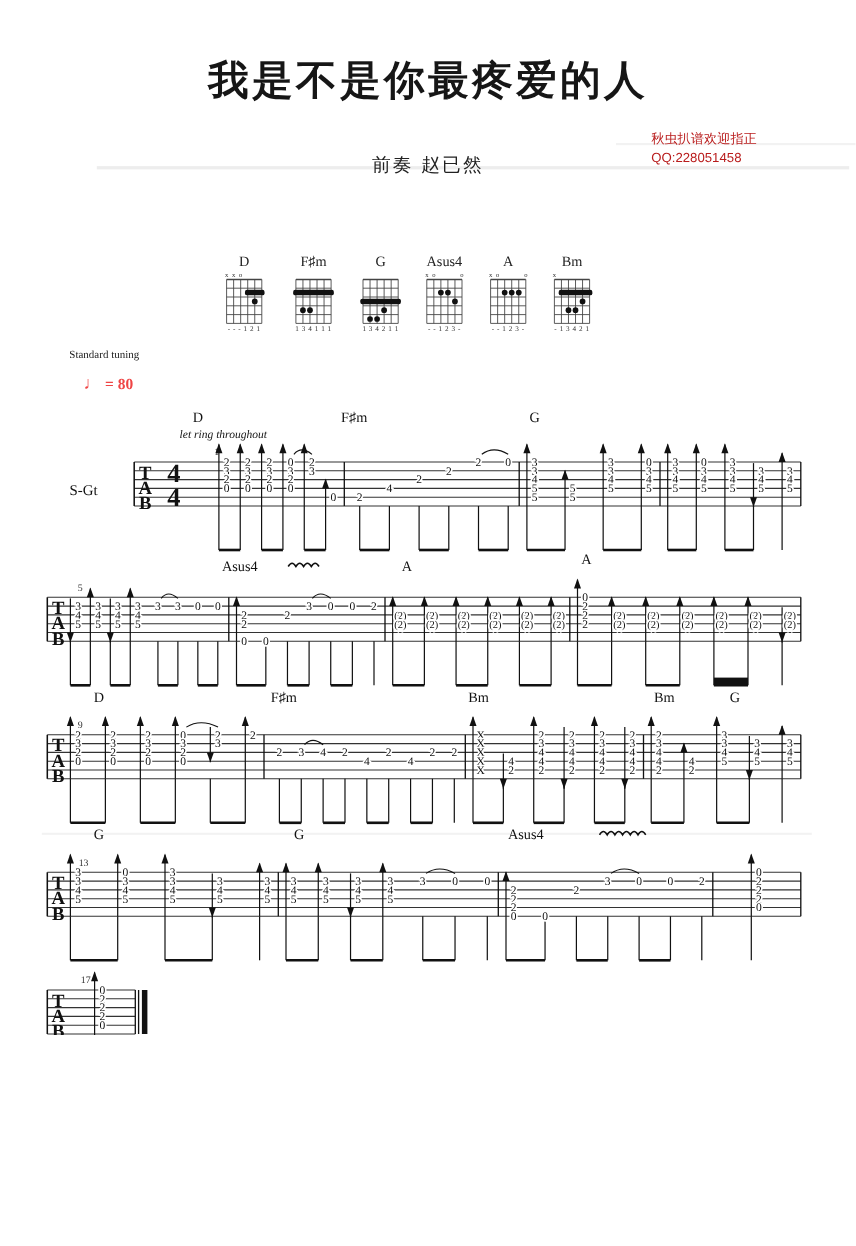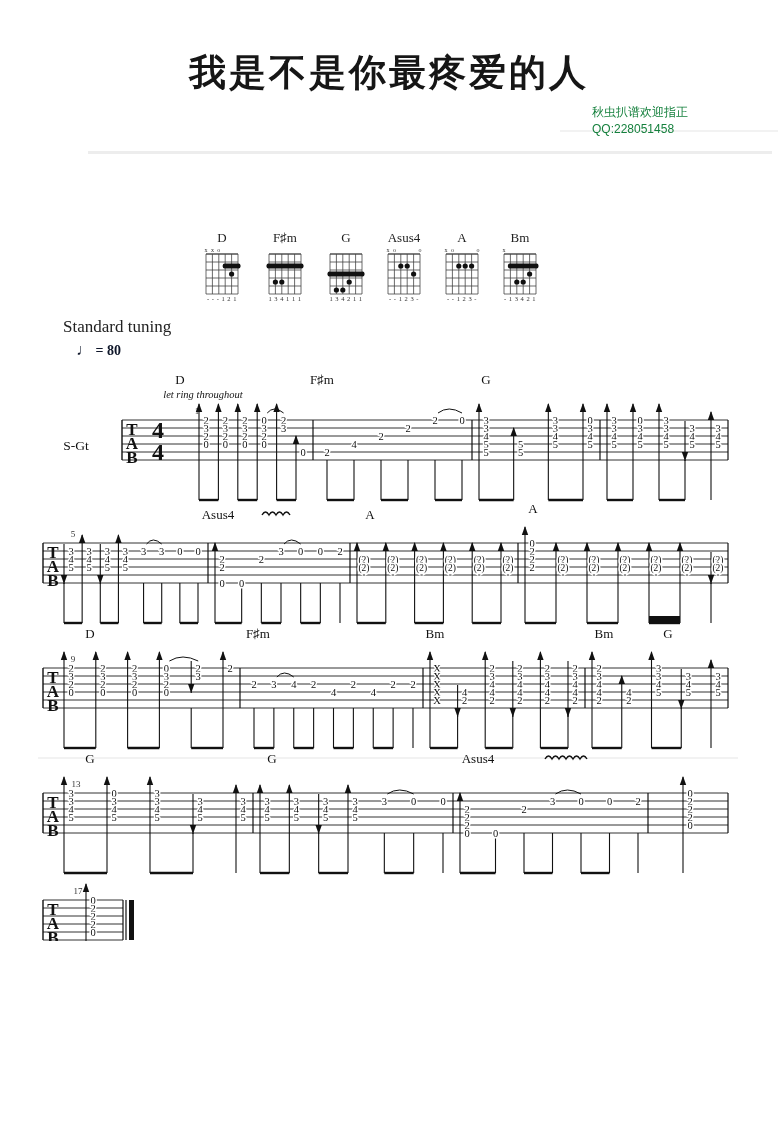--- a/index.html
+++ b/index.html
@@ -4,39 +4,40 @@
 <style>
   html,body{margin:0;padding:0;background:#fff;}
   .page{position:relative;width:778px;height:941px;background:#ffffff;overflow:hidden;
         font-family:"Liberation Serif", serif;color:#111;}
   .streak{position:absolute;pointer-events:none;}
   .title{position:absolute;left:0;right:0;top:48px;text-align:center;margin:0;
          font-family:"Liberation Sans", sans-serif;font-weight:bold;font-size:37px;
          letter-spacing:3px;color:#161616;}
   .subtitle{position:absolute;left:0;right:0;top:138px;text-align:center;
             font-family:"Liberation Sans", sans-serif;font-size:17px;color:#222;letter-spacing:2px;}
-  .credit{position:absolute;left:592px;top:104px;font-family:"Liberation Sans", sans-serif;
-          font-size:12px;line-height:17px;color:#15803d;}
-  .tuning{position:absolute;left:63px;top:317px;font-size:17px;color:#222;}
-  .tempo{position:absolute;left:76px;top:341px;font-size:14px;font-weight:bold;color:#0f172a;}
+  .credit{position:absolute;left:592px;top:118px;font-family:"Liberation Sans", sans-serif;
+          font-size:12px;line-height:17px;color:#b91c1c;}
+  .tuning{position:absolute;left:63px;top:317px;font-size:10px;color:#222;}
+  .tempo{position:absolute;left:76px;top:341px;font-size:14px;font-weight:bold;color:#ef4444;}
   .tempo .note{font-size:16px;}
   .chord{position:absolute;width:56px;text-align:center;}
   .chord .cname{font-size:13px;color:#222;height:14px;line-height:14px;}
   svg text{font-family:"Liberation Serif", serif;}
   #tab{position:absolute;left:0;top:0;}
 </style>
 </head>
 <body>
 
 <div class="page">
   <div class="streak" style="left:88px;top:151px;width:684px;height:3px;background:rgba(0,0,0,0.07);"></div>
   <div class="streak" style="left:560px;top:130px;width:218px;height:2px;background:rgba(0,0,0,0.05);"></div>
   <div class="streak" style="left:38px;top:757px;width:700px;height:2px;background:rgba(0,0,0,0.05);"></div>
 
   <h1 class="title">我是不是你最疼爱的人</h1>
+  <div class="subtitle">前奏  赵已然</div>
 
   <div class="credit">
     <div>秋虫扒谱欢迎指正</div>
     <div>QQ:228051458</div>
   </div>
 
   <div id="chords">
       <div class="chord" style="left: 194px; top: 231px;"><div class="cname">D</div><svg width="56" height="58">
           <line x1="12" y1="9" x2="12" y2="49" stroke="#444" stroke-width="0.8"></line>
           <line x1="18.4" y1="9" x2="18.4" y2="49" stroke="#444" stroke-width="0.8"></line>

